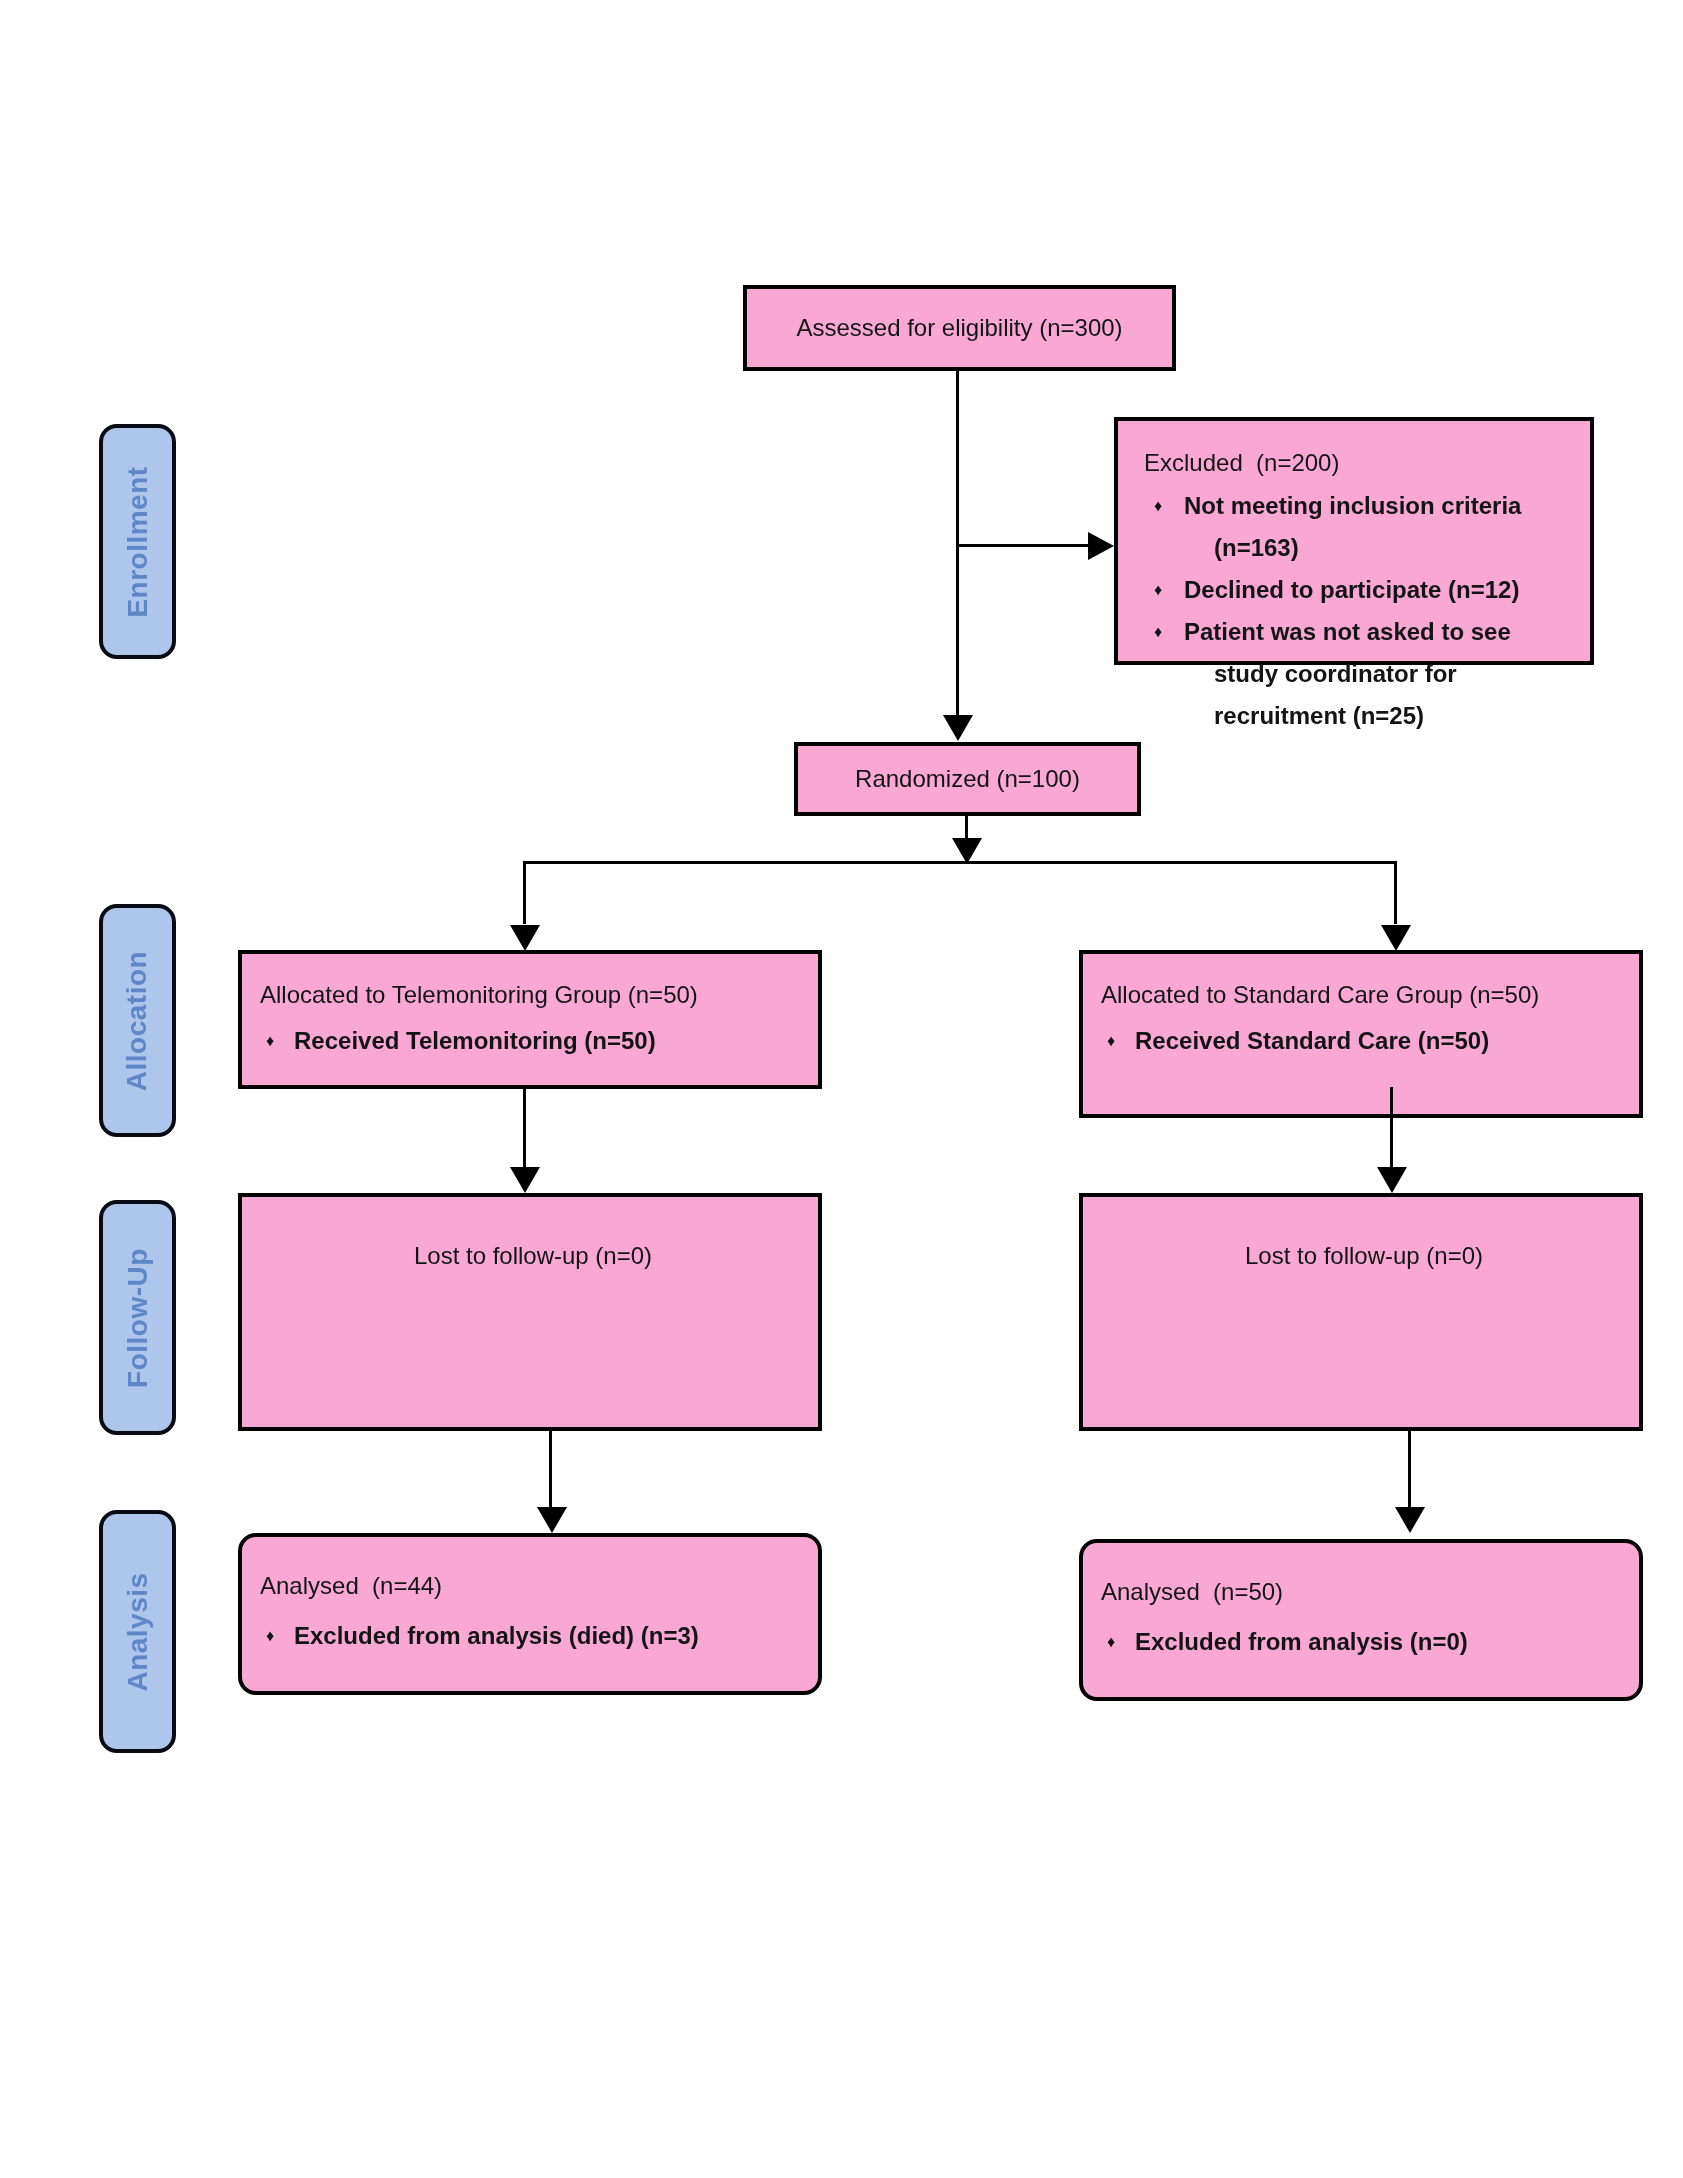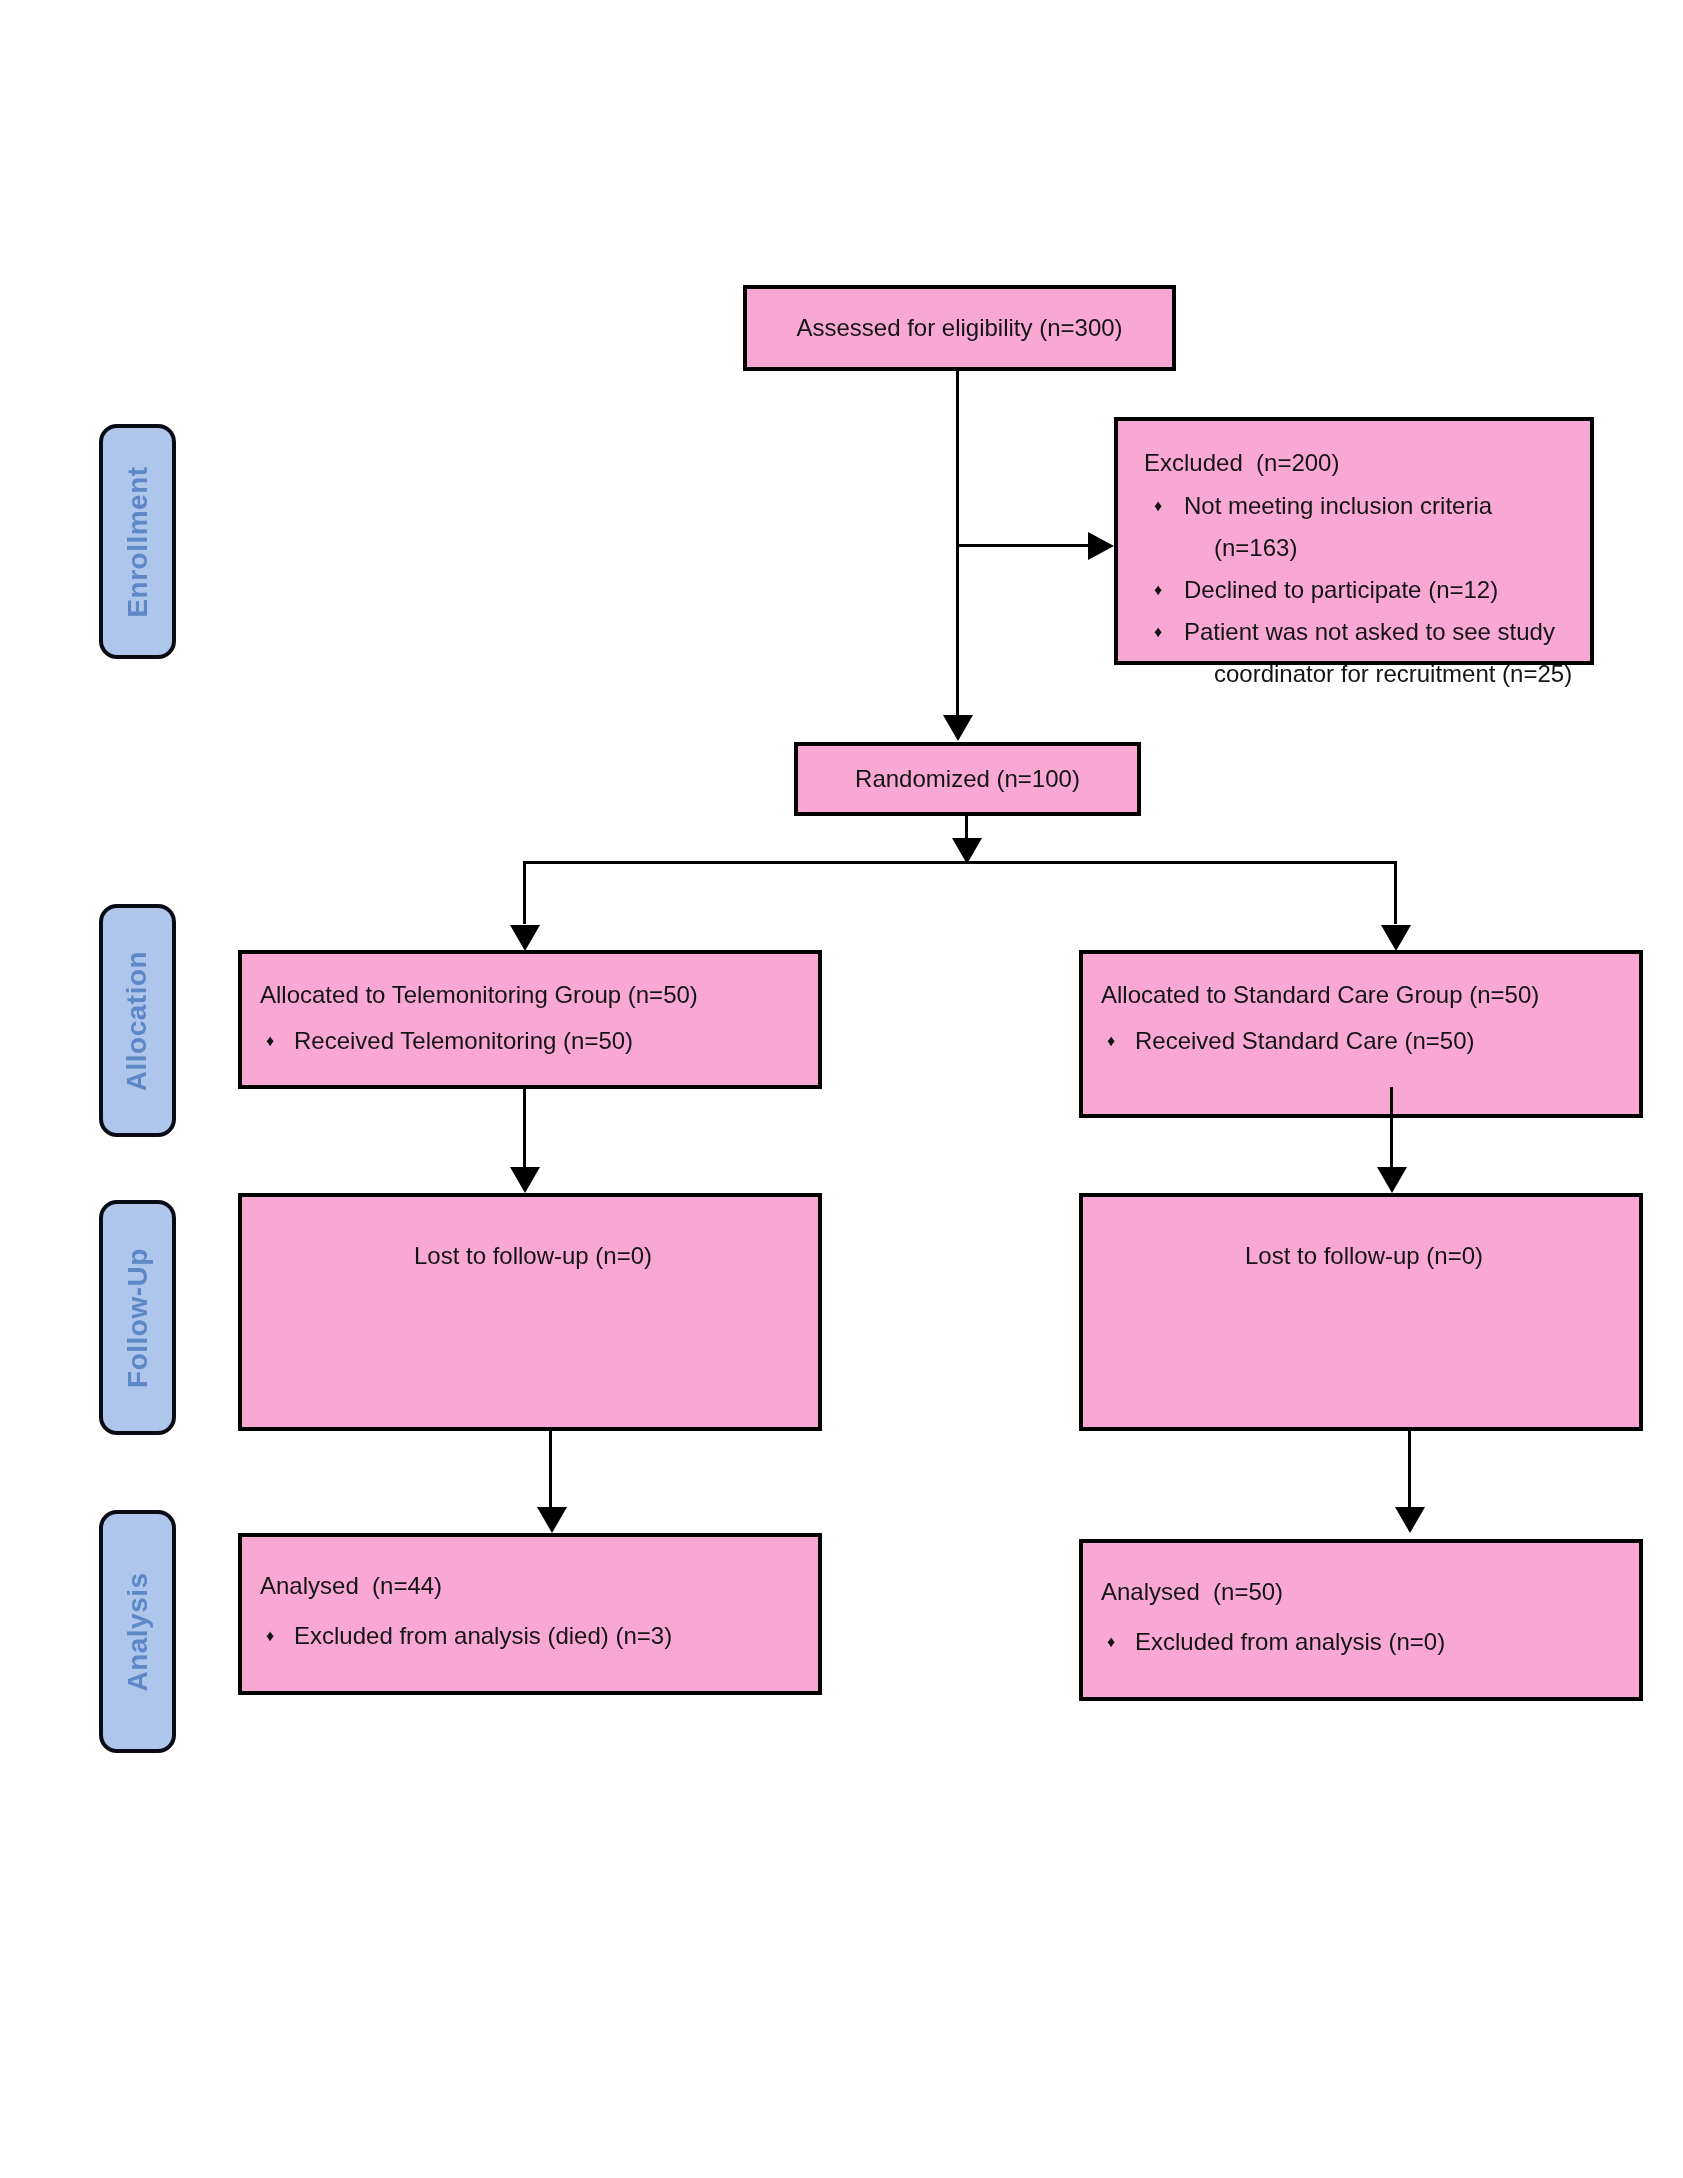--- a/index.html
+++ b/index.html
@@ -23,29 +23,29 @@
   .box.center { display:flex; align-items:center; justify-content:center; text-align:center; }
   .box-title { white-space:pre-wrap; }
   .bullet { display:flex; align-items:flex-start; }
   .diamond {
     flex:0 0 40px;
     box-sizing:border-box;
     padding-left:10px;
     font-size:16px;
     line-height:inherit;
   }
-  .bullet-text { flex:1 1 auto; }
+  .bullet-text { flex:1 1 auto;font-weight:bold; }
   .hang { padding-left:30px; text-indent:-30px; }
   
   .pad-excluded { padding:20px 12px 0 26px; }
   .pad-excluded .box-title { line-height:44px; }
   .pad-excluded .bullet { line-height:42px; }
   .pad-two-line { padding:18px 16px 0 18px; }
   .pad-two-line .box-title, .pad-two-line .bullet { line-height:46px; }
-  .pad-analysis { padding:24px 32px 0 18px; }
+  .pad-analysis { padding:24px 32px 0 18px;border-radius:18px; }
   .pad-analysis .box-title, .pad-analysis .bullet { line-height:50px; }
   .pad-followup { padding:44px 16px 0 22px;text-align:center; }
   .pad-followup .fu-line1 { line-height:30px; }
   .pad-followup .fu-line2 { margin-top:55px; line-height:38px; max-width:455px; }
   
   .stage {
     position:absolute;
     left:99px; width:77px;
     box-sizing:border-box;
     background:#aec6ec;

